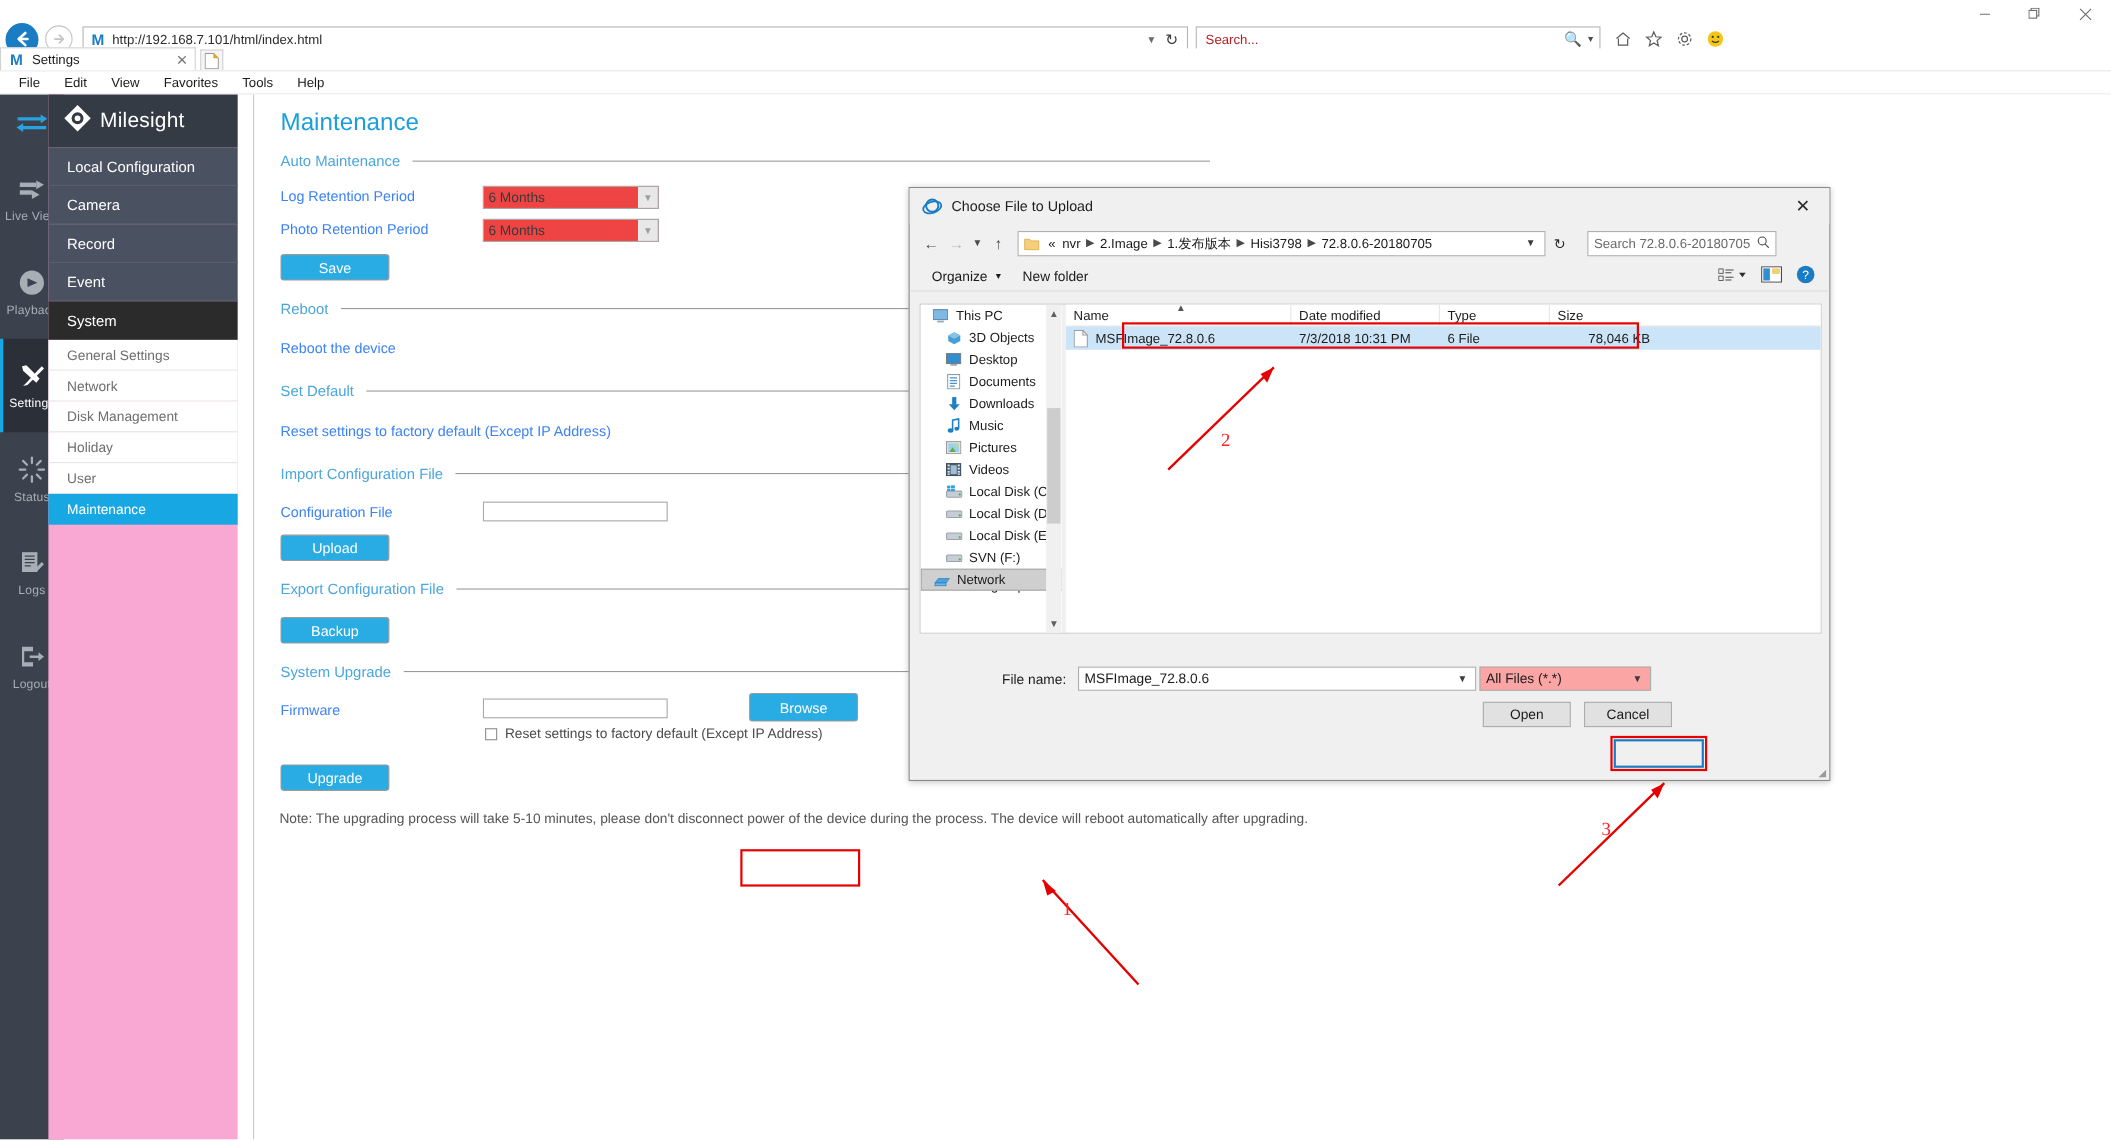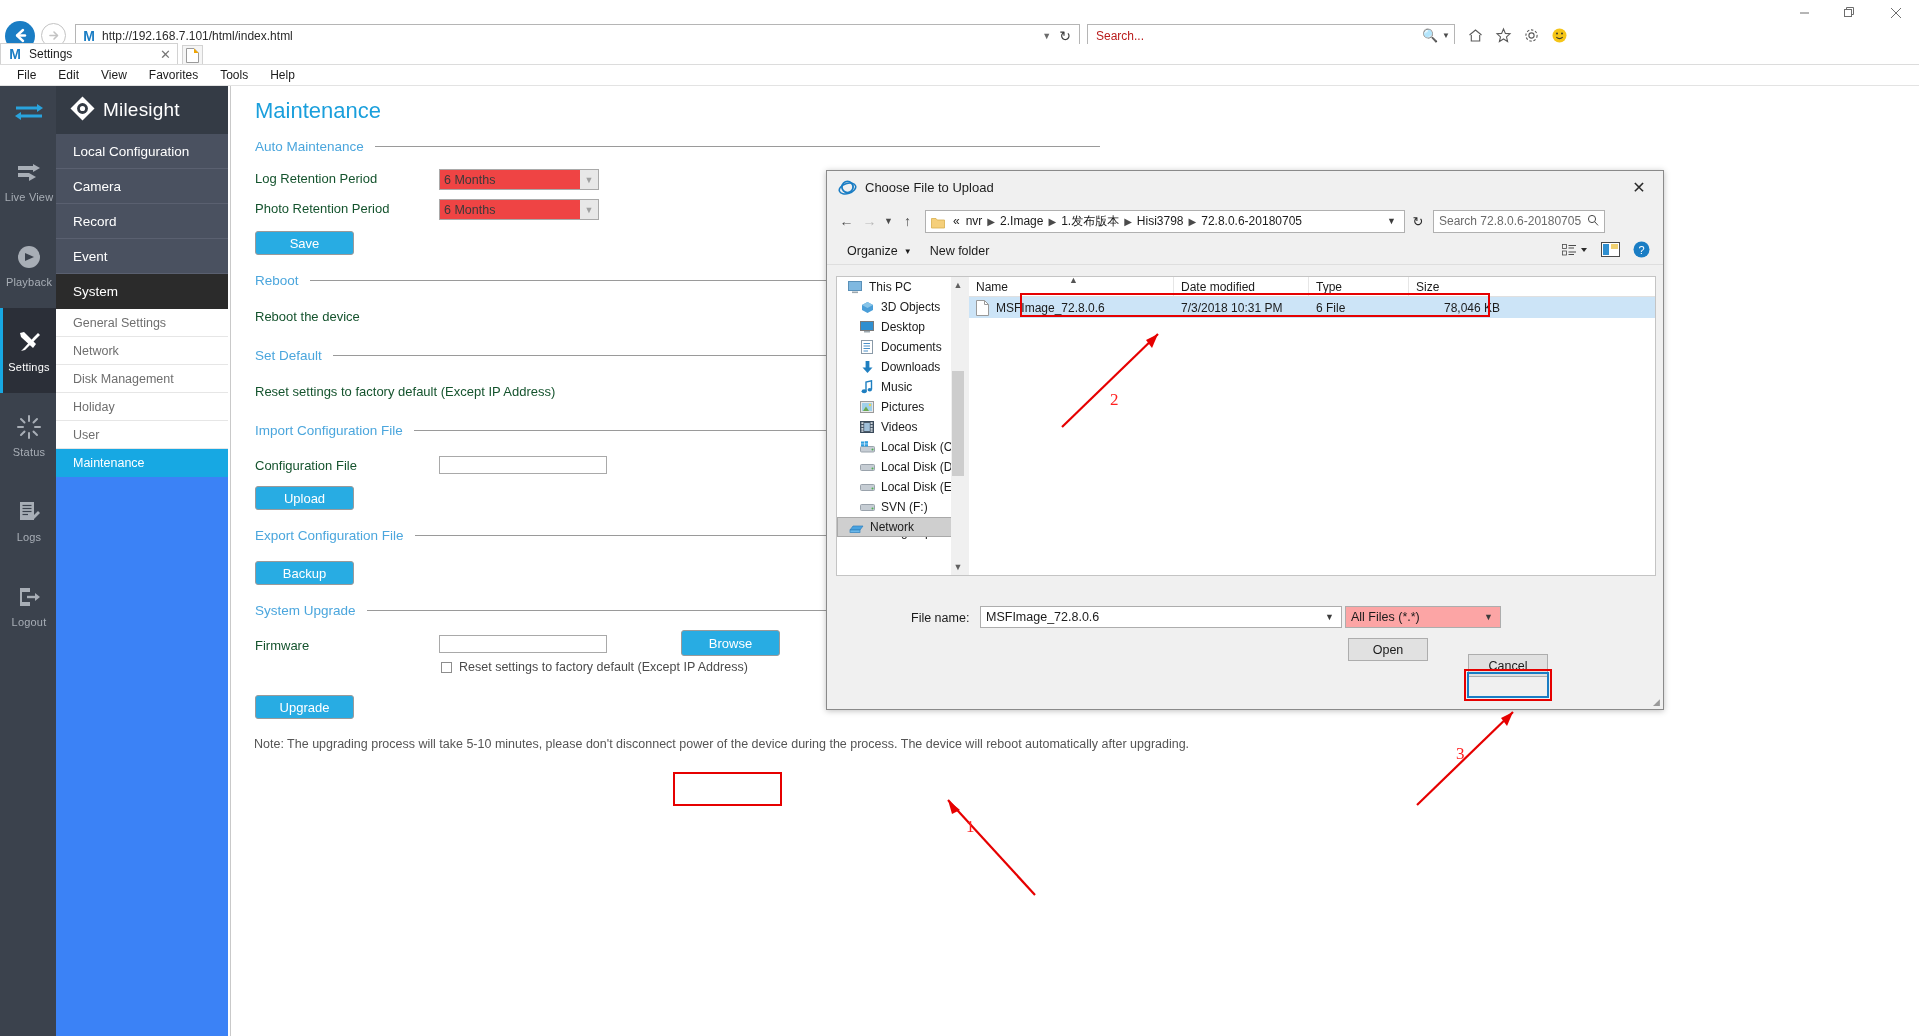--- a/index.html
+++ b/index.html
@@ -96,21 +96,21 @@
   .rail-item.active { background:#2b2f38; }
   .rail-item.active .rail-label { color:#ffffff; }
   .rail-item.active .rail-ic { color:#ffffff; }
   .rail-item.active::before {
     content:""; position:absolute; left:0; top:0; width:3px; height:100%; background:#17a8e3;
   }
   .rail-ic { width:28px; height:28px; display:flex; align-items:center; justify-content:center; color:#a8aeb6; }
   .rail-label { font-size:11px; letter-spacing:0.2px; }
 
   
-  .navpanel { position:absolute; left:56px; top:0; width:172px; height:950px; background:#3b82f6; }
+  .navpanel { position:absolute; left:44px; top:0; width:172px; height:950px; background:#f9a8d4; }
   .brand {
     height:48px; background:#343b45; display:flex; align-items:center; gap:8px; padding-left:14px;
   }
   .brand-name { color:#ffffff; font-size:19px; letter-spacing:0.2px; }
   .nav-l1 {
     height:35px; background:#4a5160; color:#ffffff; font-size:13.5px;
     display:flex; align-items:center; padding-left:17px; border-bottom:1px solid #5a6070;
   }
   .nav-l1.selected { background:#2b2b2b; border-bottom:none; }
   .nav-l2 {
@@ -119,21 +119,21 @@
   }
   .nav-l2.active { background:#17a8e3; color:#ffffff; border-bottom:none; }
 
   
   .content { position:absolute; left:230px; top:0; right:0; height:950px; background:#fff;
              border-left:1px solid #c9c9c9; }
   .page-title { position:absolute; left:24px; top:12px; font-size:22px; color:#1a9fdc; font-weight:normal; }
   .sect { position:absolute; left:24px; display:flex; align-items:center; width:845px; }
   .sect-label { font-size:13.5px; color:#4ba6dd; white-space:nowrap; }
   .sect-rule { flex:1 1 auto; height:1px; background:#9a9a9a; margin-left:11px; }
-  .row-label { position:absolute; font-size:13px; color:#14532d; }
+  .row-label { position:absolute; font-size:13px; color:#3b82f6; }
   .sel {
     position:absolute; width:160px; height:21px; border:1px solid #a9a9a9; background:#ef4444;
     font-size:12.5px; color:#3a3a3a; display:flex; align-items:center; padding-left:4px;
   }
   .sel-arrow {
     position:absolute; right:0; top:0; width:18px; height:19px; background:#e8e8e8;
     display:flex; align-items:center; justify-content:center; color:#a0a0a0; font-size:9px;
   }
   .btn-blue {
     position:absolute; width:99px; height:24px; background:#28ace3; border-radius:3px;
@@ -172,21 +172,21 @@
     flex:0 0 480px; height:23px; border:1px solid #b0b0b0; background:#fff;
     display:flex; align-items:center; padding:0 2px 0 5px; margin-left:5px;
   }
   .folder-ic { width:14px; height:12px; margin-right:5px; flex:0 0 auto; }
   .crumbs { flex:1 1 auto; display:flex; align-items:center; font-size:12px; color:#1b1b1b; gap:0px; white-space:nowrap; overflow:hidden; }
   .crumb { padding:0 3px; }
   .crumb-sep { color:#4a4a4a; font-size:10px; padding:0 2px; }
   .crumb-caret { color:#3b3b3b; font-size:9px; padding:0 6px; }
   .crumb-refresh { width:22px; height:23px; display:flex; align-items:center; justify-content:center; color:#2b2b2b; font-size:13px; }
   .dlg-search {
-    flex:0 0 172px; height:23px; border:1px solid #b0b0b0; background:#fff; margin-left:2px;
+    flex:0 0 172px; height:23px; border:1px solid #b0b0b0; background:#fff; margin-left:12px;
     display:flex; align-items:center; padding:0 5px; font-size:12px; color:#6a6a6a;
   }
   .dlg-search span.t { flex:1 1 auto; }
 
   .dlg-toolbar {
     height:27px; display:flex; align-items:center; padding:0 11px; font-size:12.5px; color:#1b1b1b; gap:0;
     border-bottom:1px solid #dedede;
   }
   .tb-item { padding:0 9px; display:flex; align-items:center; gap:6px; }
   .tb-right { margin-left:auto; display:flex; align-items:center; gap:13px; padding-right:2px; }
@@ -827,21 +827,21 @@
       <span class="fn-label" style="left:84px; top:20px;">File name:</span>
       <div class="fn-box">
         <span class="fn-val">MSFImage_72.8.0.6</span>
         <span style="font-size:9px;color:#3b3b3b;padding-right:5px;">▼</span>
       </div>
       <div class="filt-box">
         <span class="filt-val">All Files (*.*)</span>
         <span style="font-size:9px;color:#3b3b3b;padding-right:5px;">▼</span>
       </div>
       <div class="dbtn" style="left:521px; top:47px;">Open</div>
-      <div class="dbtn" style="left:641px; top:47px;margin-top:16px;">Cancel</div>
+      <div class="dbtn" style="left:613px; top:47px;">Cancel</div>
       <span class="dlg-grip">◢</span>
     </div>
   </div>
 
   <div class="hl" style="left:673px; top:772px; width:109px; height:34px;"></div>
   <div class="hl" style="left:1020px; top:293px; width:470px; height:24px;"></div>
   <div class="hl" style="left:1464px; top:669px; width:88px; height:32px;"></div>
   <div style="position:absolute; left:1467px; top:672px; width:82px; height:26px; border:2px solid #1a7dc4;"></div>
 
   <svg class="arrow-svg" style="left:930px; top:790px; width:110px; height:110px;" viewBox="0 0 110 110">

